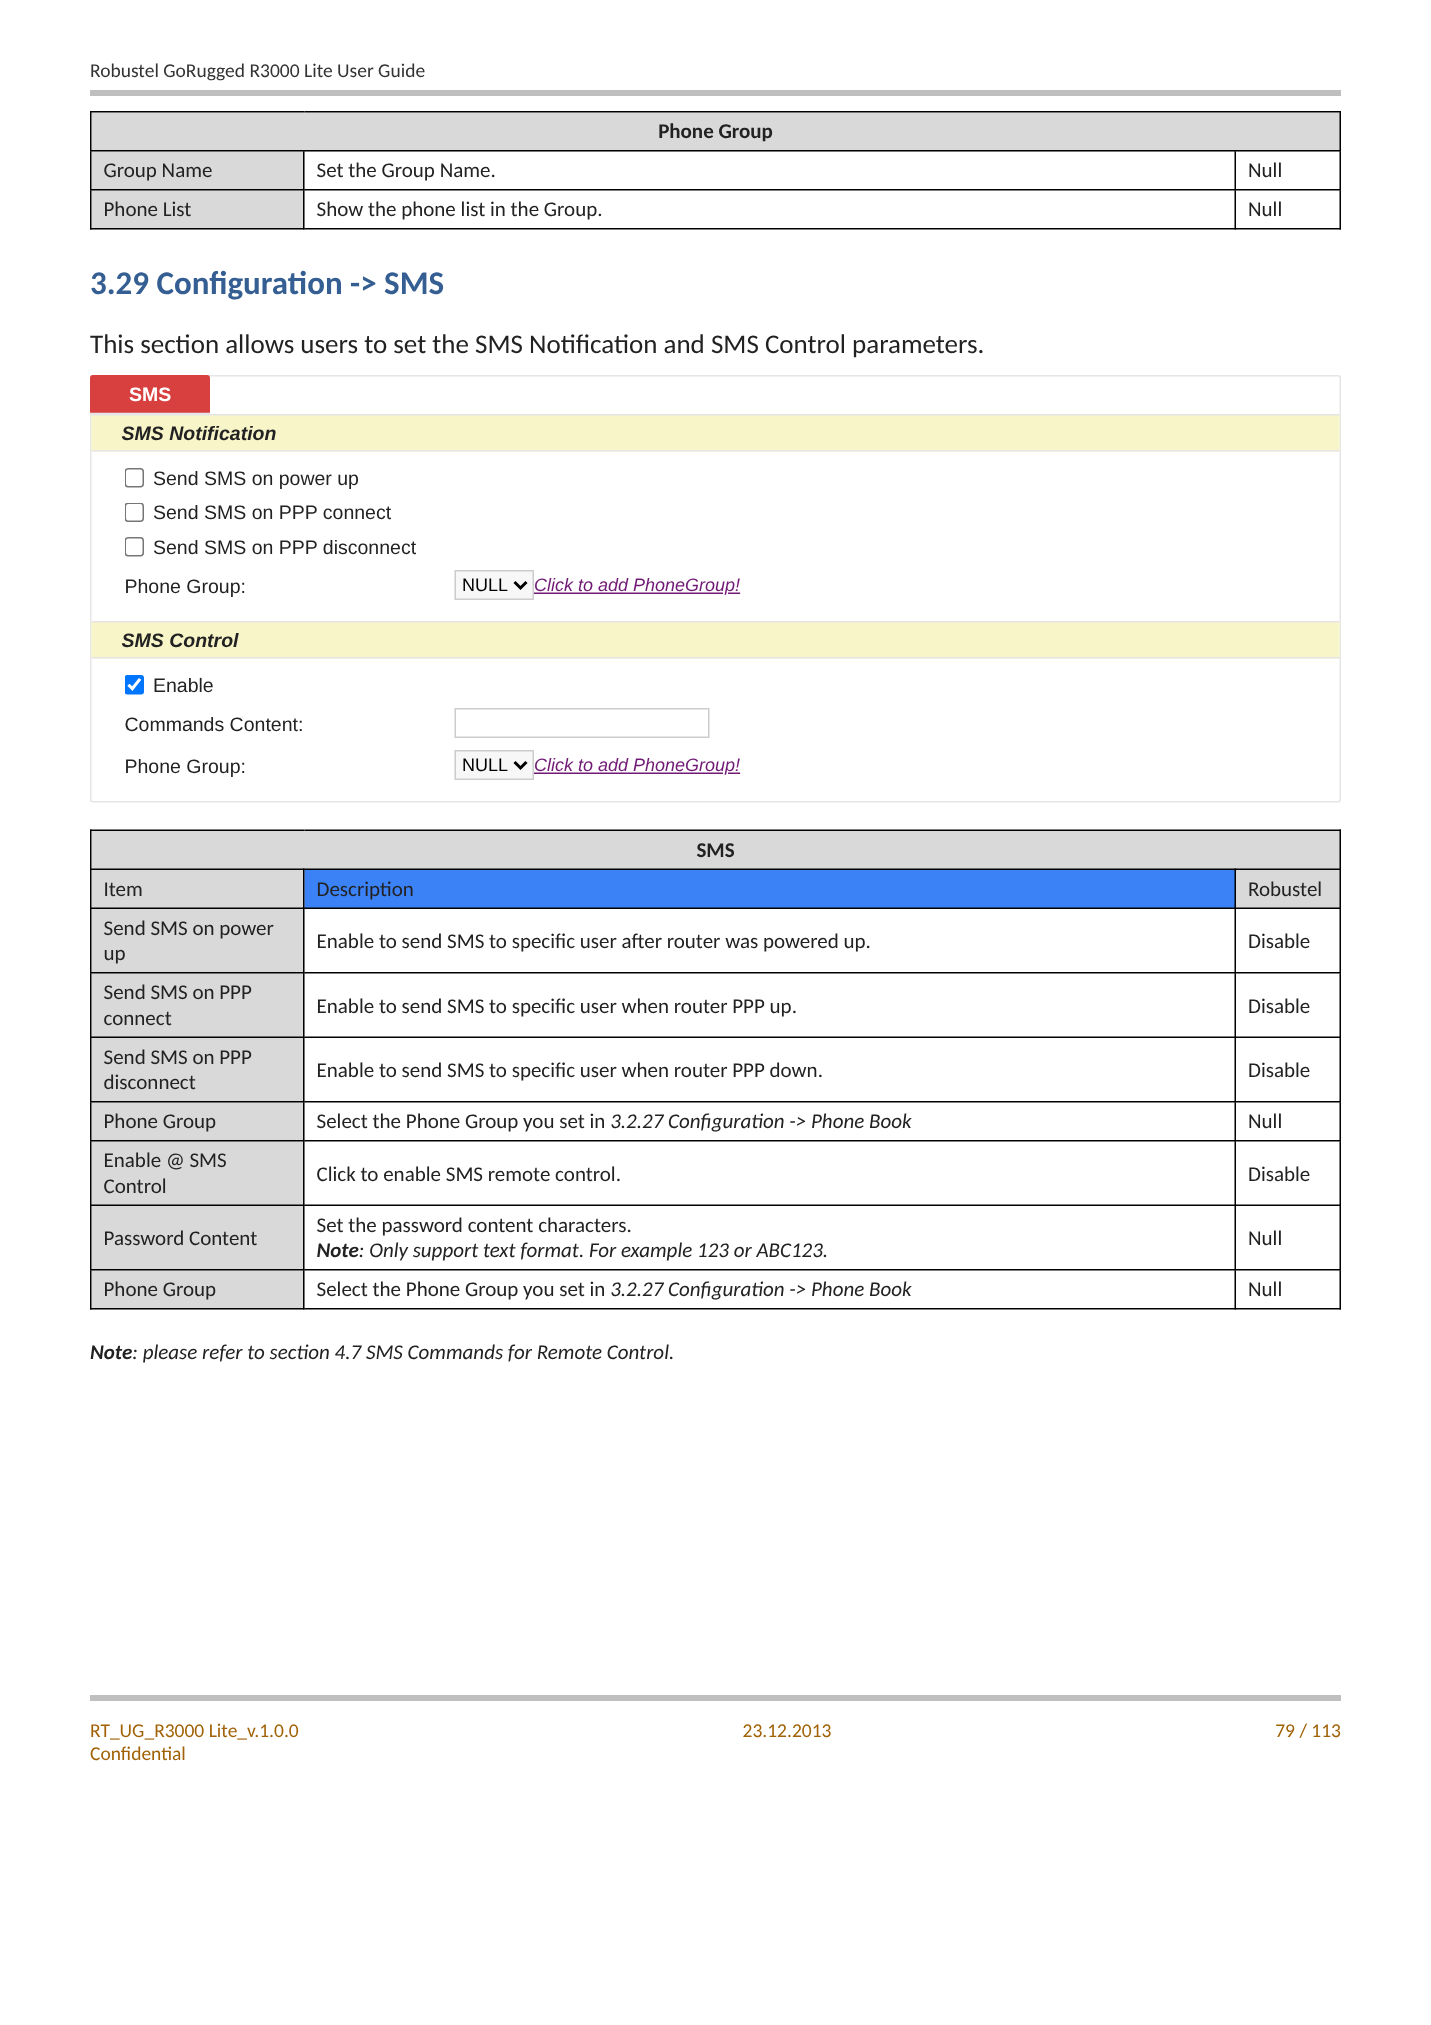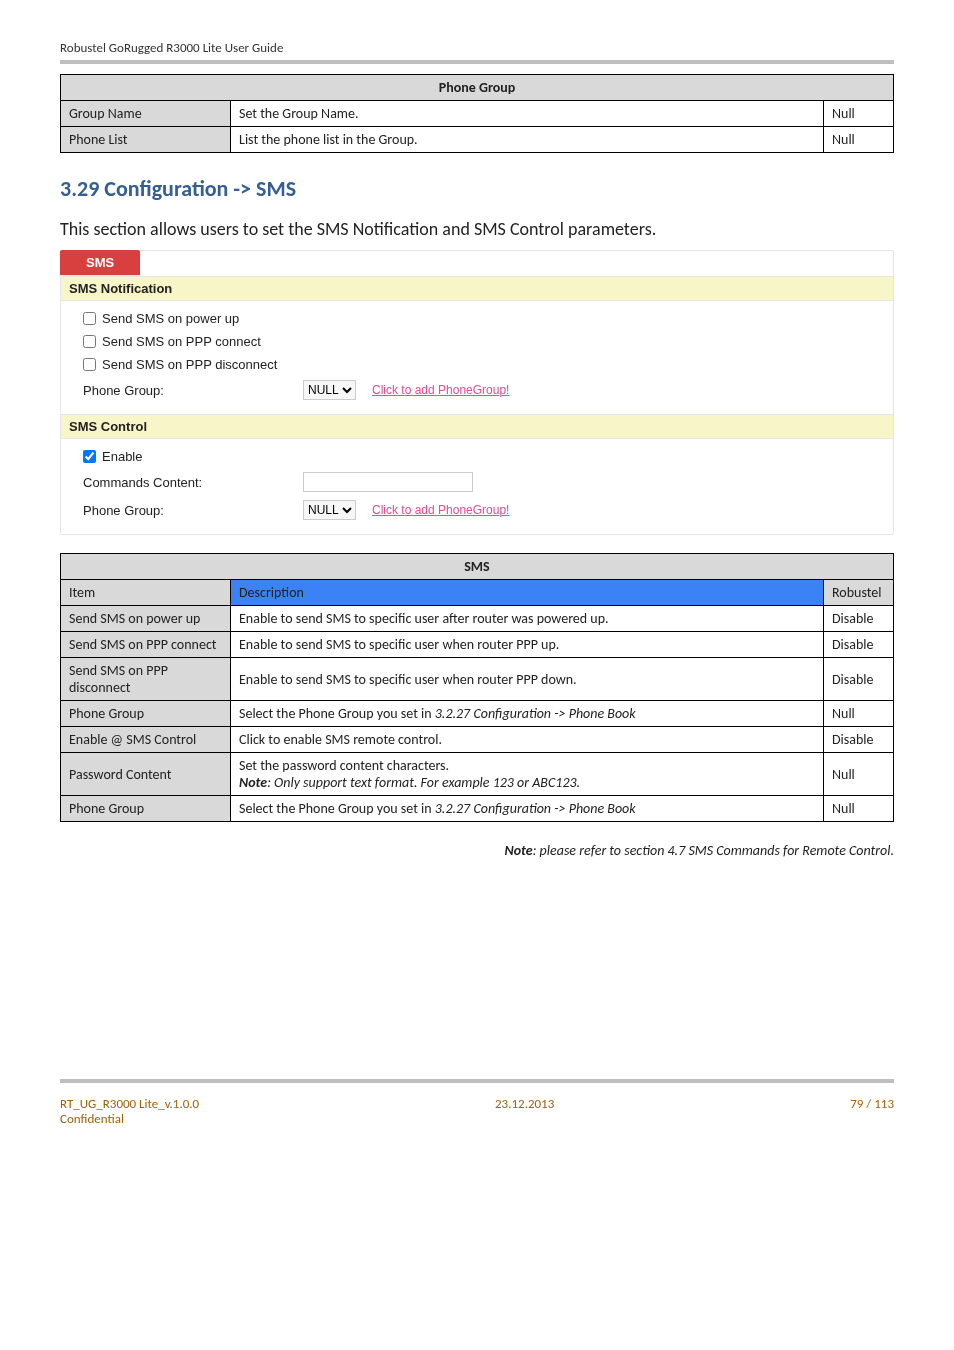--- a/index.html
+++ b/index.html
@@ -37,21 +37,21 @@
     font-size: 14px;
     text-align: left;
   }
   table.data-table .hdr {
     background: #d9d9d9;
     font-weight: bold;
     text-align: center;
   }
   table.data-table .label-cell {
     background: #d9d9d9;
-    width: 170px;
+    width: 142px;
   }
   table.data-table .default-cell {
     width: 70px;
   }
   h2.section-title {
     font-size: 22px;
     font-weight: bold;
     color: #355e92;
     margin: 22px 0 16px 0;
   }
@@ -77,22 +77,23 @@
     border-top-left-radius: 2px;
     border-top-right-radius: 2px;
     border-bottom: 1px solid #e5e5e5;
     margin-left: -1px;
     margin-top: -1px;
   }
   .section-band {
     background: #f8f5c8;
     border-top: 1px solid #e5e5e5;
     border-bottom: 1px solid #e5e5e5;
-    padding: 4px 8px;
-    font-weight: bold;
+    padding: 4px 20px;
+    font-weight: bold;
+    font-style: italic;
   }
   .panel-body { padding: 6px 12px 10px 22px; }
   .panel-row {
     display: flex;
     align-items: center;
     padding: 4px 0;
   }
   .panel-row .lbl { width: 220px; }
   .panel-row input[type="text"] {
     width: 170px;
@@ -100,32 +101,32 @@
     border: 1px solid #ccc;
     font-size: 12px;
   }
   .panel-row select {
     font-size: 12px;
     height: 20px;
     border: 1px solid #ccc;
     background: #f7f7f7;
   }
   .phone-link {
-    color: #ec4899;
+    color: #701a75;
     text-decoration: underline;
-    margin-left: 16px;
+    font-style: italic;
+    margin-left: 0;
     font-size: 12px;
   }
   .checkwrap { display: flex; align-items: center; gap: 6px; }
   .checkwrap input { margin: 0; }
   .note-text {
     font-style: italic;
     font-size: 14px;
     margin-top: 0;
-    text-align: right;
   }
   .note-text strong { font-style: italic; font-weight: bold; }
   .cell-italic { font-style: italic; }
   .footer {
     display: flex;
     justify-content: space-between;
     font-size: 13px;
     color: #a16207;
     margin-top: 220px;
     padding-top: 13px;
@@ -147,21 +148,21 @@
       <tr>
         <th class="hdr" colspan="3">Phone Group</th>
       </tr>
   <tr>
     <td class="label-cell">Group Name</td>
     <td>Set the Group Name.</td>
     <td class="default-cell">Null</td>
   </tr>
   <tr>
     <td class="label-cell">Phone List</td>
-    <td>List the phone list in the Group.</td>
+    <td>Show the phone list in the Group.</td>
     <td class="default-cell">Null</td>
   </tr>
 </tbody>
   </table>
 
 <h2 class="section-title">3.29  Configuration -&gt; SMS</h2>
 <p class="intro-text">This section allows users to set the SMS Notification and SMS Control parameters.</p>
 
 <div class="sms-panel">
   <div><span class="sms-tab">SMS</span></div>

